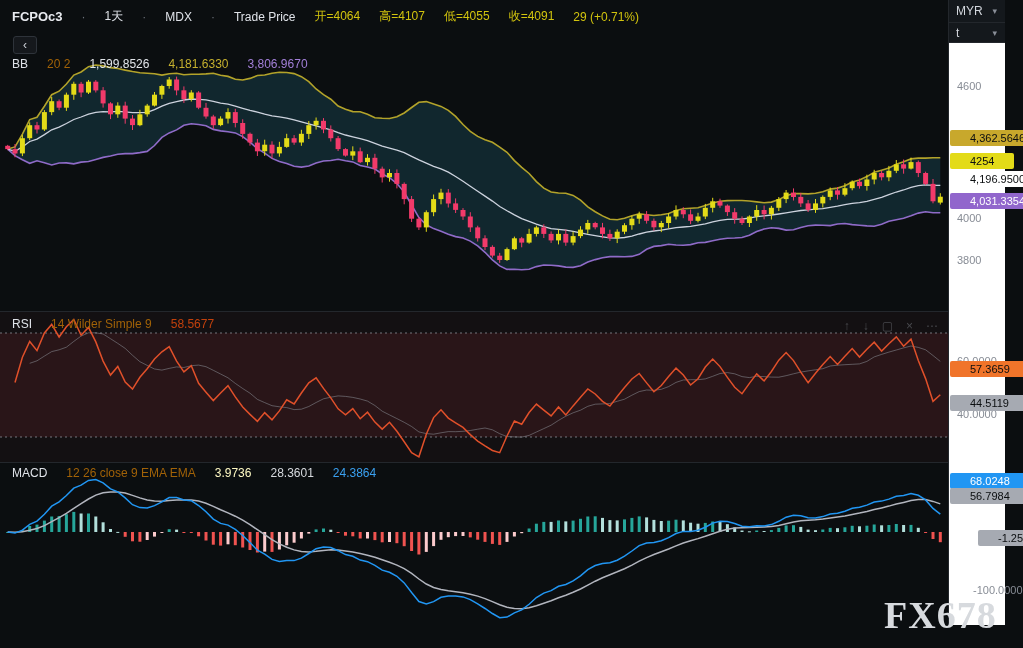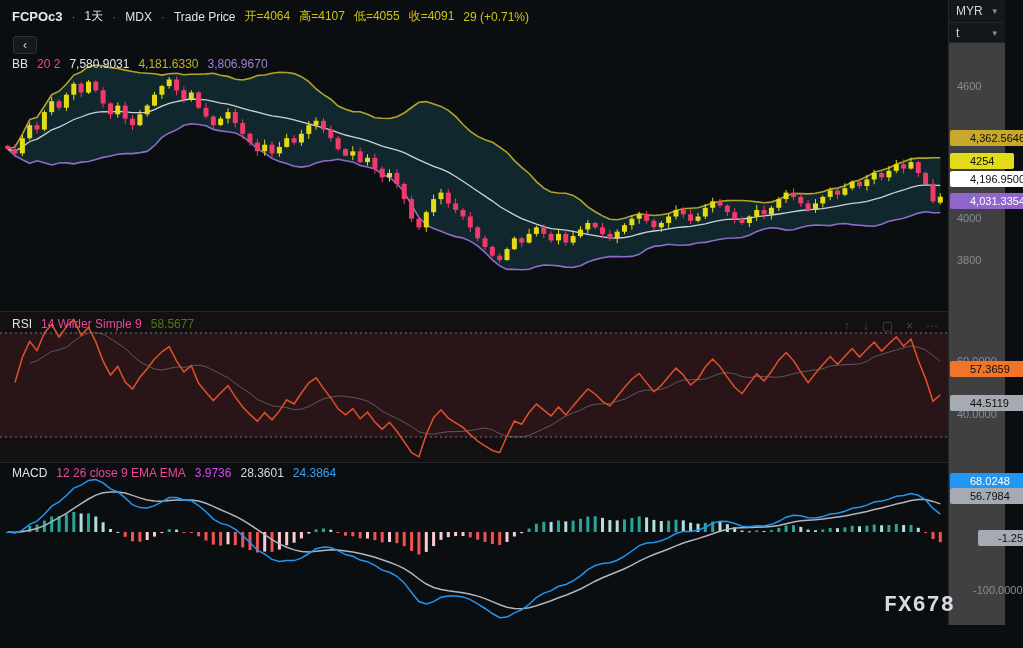--- a/index.html
+++ b/index.html
@@ -1,46 +1,46 @@
 <!DOCTYPE html>
 <html><head>
 <meta charset="utf-8">
 <style>
   *{margin:0;padding:0;box-sizing:border-box}
   html,body{background:#000}
   body{font-family:"Liberation Sans",sans-serif}
   .app{position:relative;width:1023px;height:648px;background:#0b0e10;overflow:hidden;color:#b2b5be}
   .chart-area{position:absolute;left:0;top:0;width:948px;height:625px}
   svg{display:block}
-  .legend{position:absolute;left:12px;display:flex;gap:9px;align-items:center;font-size:12px;white-space:nowrap;z-index:4}
+  .legend{position:absolute;left:12px;display:flex;gap:19px;align-items:center;font-size:12px;white-space:nowrap;z-index:4}
   .sym{color:#e8eaef;font-weight:bold;font-size:13px}
   .wh{color:#dfe2e8}
   .dot{color:#6b7079}
   .ohlc{color:#d2c40e}
-  .pm{color:#ec4899}
+  .pm{color:#a16207}
   .v-basis{color:#e2e5ea}
   .v-upper{color:#c5b02e}
   .v-lower{color:#a27fd8}
-  .v-rsi{color:#4d7c0f}
-  .v-hist{color:#d946ef}
+  .v-rsi{color:#c2410c}
+  .v-hist{color:#fef9c3}
   .v-macd{color:#d6d9de}
   .v-signal{color:#3aa0f0}
   .back-btn{position:absolute;left:13px;top:36px;width:24px;height:18px;background:#15181c;border:1px solid #2e333a;border-radius:3px;color:#cfd3da;font-size:12px;line-height:15px;text-align:center;cursor:pointer;z-index:4}
   .ghost-icons{position:absolute;right:10px;top:319px;display:flex;gap:13px;font-size:12px;color:#9aa0a8;opacity:.38;z-index:4}
-  .right-axis{position:absolute;left:948px;top:0;width:57px;height:625px;background:#404040;border-left:1px solid #23272c;z-index:3}
+  .right-axis{position:absolute;left:948px;top:0;width:57px;height:625px;background:#ffffff;border-left:1px solid #23272c;z-index:3}
   .cur-row{display:flex;align-items:center;justify-content:space-between;padding:0 8px 0 7px;height:23px;font-size:12px;color:#d3d7dd;background:#14181c;border-bottom:1px solid #23272c;cursor:pointer}
   .cur-row.unit{height:20px}
   .caret{color:#8a8f98;font-size:9px}
   .tick{position:absolute;left:8px;font-size:11px;color:#878c95;line-height:14px}
   .axbadge{position:absolute;left:1px;font-size:11px;line-height:16px;padding:0 20px;border-radius:2px;white-space:nowrap}
   .time-axis{position:absolute;left:0;top:625px;width:1023px;height:23px;background:#0b0e10;border-top:1px solid #23272c;z-index:3}
   .tlabel{position:absolute;top:5px;font-size:11px;color:#969aa3}
   .date-badge{position:absolute;left:739px;top:3px;background:#3c414c;color:#e8eaee;font-size:11px;line-height:16px;padding:0 7px;border-radius:2px}
   .fastfwd{position:absolute;left:977px;top:3px;width:17px;height:17px;border-radius:50%;border:1px solid #565b66;background:transparent;color:#9aa0a8;font-size:10px;line-height:14px;text-align:center;padding:0;cursor:pointer}
-  .watermark{position:absolute;left:884px;top:593px;font-family:Liberation Mono, monospace;font-weight:bold;font-size:22px;letter-spacing:1px;color:#d7dade;z-index:6}
+  .watermark{position:absolute;left:884px;top:593px;font-family:Liberation Serif, serif;font-weight:bold;font-size:38px;letter-spacing:1px;color:#d7dade;z-index:6}
 </style>
 </head>
 <body>
 
 <div class="app">
 
   <div class="chart-area">
     <svg id="chart-svg" width="948" height="625">
         <rect x="0" y="311" width="948" height="151" fill="rgba(150,45,55,0.06)"></rect>
         <path d="M7.7 149.1L15.0 146.9L22.4 134.1L29.7 119.6L37.0 117.3L44.4 106.3L51.7 94.7L59.1 91.2L66.4 84.0L73.8 75.1L81.1 72.0L88.5 66.7L95.8 65.0L103.1 65.9L110.5 67.6L117.8 68.5L125.2 70.1L132.5 71.5L139.9 72.7L147.2 73.2L154.5 73.7L161.9 75.1L169.2 73.7L176.6 73.3L183.9 74.8L191.3 74.3L198.6 74.3L206.0 73.9L213.3 73.3L220.6 75.3L228.0 76.4L235.3 79.3L242.7 80.0L250.0 78.4L257.4 75.5L264.7 75.0L272.0 73.2L279.4 72.3L286.7 72.5L294.1 73.6L301.4 76.7L308.8 81.7L316.1 89.0L323.5 94.7L330.8 99.2L338.1 106.1L345.5 109.3L352.8 111.6L360.2 111.8L367.5 114.2L374.9 117.7L382.2 118.2L389.5 118.5L396.9 116.8L404.2 113.0L411.6 107.5L418.9 102.3L426.3 101.6L433.6 103.9L441.0 106.4L448.3 110.3L455.6 116.4L463.0 124.5L470.3 131.3L477.7 136.4L485.0 139.8L492.4 142.3L499.7 147.1L507.0 152.3L514.4 160.6L521.7 167.4L529.1 173.5L536.4 181.6L543.8 188.2L551.1 192.0L558.5 193.0L565.8 193.3L573.1 195.4L580.5 200.1L587.8 206.8L595.2 211.7L602.5 215.9L609.9 219.2L617.2 219.8L624.5 218.3L631.9 215.8L639.2 213.7L646.6 214.8L653.9 215.5L661.3 214.8L668.6 213.5L676.0 210.4L683.3 208.8L690.6 208.2L698.0 207.7L705.3 205.4L712.7 202.9L720.0 201.3L727.4 200.6L734.7 200.5L742.0 200.5L749.4 201.0L756.7 201.9L764.1 202.7L771.4 202.1L778.8 199.6L786.1 195.7L793.5 193.6L800.8 193.6L808.1 193.9L815.5 193.3L822.8 191.8L830.2 189.1L837.5 188.1L844.9 185.8L852.2 182.1L859.5 180.0L866.9 176.6L874.2 172.3L881.6 170.2L888.9 168.0L896.3 164.2L903.6 161.7L911.0 158.9L918.3 158.1L925.6 158.1L933.0 157.7L940.3 157.7L940.3 212.8L933.0 212.8L925.6 211.7L918.3 213.1L911.0 215.8L903.6 218.3L896.3 219.8L888.9 221.3L881.6 224.3L874.2 226.3L866.9 225.9L859.5 225.2L852.2 224.6L844.9 223.5L837.5 224.0L830.2 225.6L822.8 225.3L815.5 225.1L808.1 225.8L800.8 227.5L793.5 229.8L786.1 230.1L778.8 228.4L771.4 227.8L764.1 229.0L756.7 231.5L749.4 235.3L742.0 237.5L734.7 238.0L727.4 238.3L720.0 239.3L712.7 240.8L705.3 242.4L698.0 242.7L690.6 244.6L683.3 245.3L676.0 245.0L668.6 244.3L661.3 245.6L653.9 246.4L646.6 249.3L639.2 254.3L631.9 256.4L624.5 256.7L617.2 256.5L609.9 256.6L602.5 257.8L595.2 259.6L587.8 262.1L580.5 265.7L573.1 267.4L565.8 267.1L558.5 265.9L551.1 265.3L543.8 265.0L536.4 266.6L529.1 269.3L521.7 269.7L514.4 269.2L507.0 269.4L499.7 265.9L492.4 259.8L485.0 252.3L477.7 245.9L470.3 241.1L463.0 238.0L455.6 236.6L448.3 234.2L441.0 231.2L433.6 228.6L426.3 224.8L418.9 217.6L411.6 205.0L404.2 192.1L396.9 183.5L389.5 177.7L382.2 174.0L374.9 169.1L367.5 167.0L360.2 165.5L352.8 161.9L345.5 160.8L338.1 159.2L330.8 160.5L323.5 161.0L316.1 162.9L308.8 166.0L301.4 167.1L294.1 166.3L286.7 163.6L279.4 161.5L272.0 158.4L264.7 153.1L257.4 148.7L250.0 142.1L242.7 136.6L235.3 132.9L228.0 131.7L220.6 130.9L213.3 129.4L206.0 125.7L198.6 124.5L191.3 123.8L183.9 125.3L176.6 129.9L169.2 132.9L161.9 137.4L154.5 145.5L147.2 151.4L139.9 152.6L132.5 153.6L125.2 153.6L117.8 154.3L110.5 156.0L103.1 157.4L95.8 159.5L88.5 161.5L81.1 162.1L73.8 163.9L66.4 162.9L59.1 163.0L51.7 164.9L44.4 162.8L37.0 160.8L29.7 163.3L22.4 159.7L15.0 155.6L7.7 149.1Z" fill="rgba(35,105,125,0.28)"></path>
@@ -457,21 +457,21 @@
       <span class="ohlc">低=4055</span>
       <span class="ohlc">收=4091</span>
       <span class="ohlc">29 (+0.71%)</span>
     </div>
 
     <button class="back-btn"><span>‹</span></button>
 
     <div class="legend" style="top:57px">
       <span class="wh">BB</span>
       <span class="pm">20 2</span>
-      <span class="v-basis">7,580.9031</span>
+      <span class="v-basis">1,599.8526</span>
       <span class="v-upper">4,181.6330</span>
       <span class="v-lower">3,806.9670</span>
     </div>
 
     <div class="legend" style="top:317px">
       <span class="wh">RSI</span>
       <span class="pm">14 Wilder Simple 9</span>
       <span class="v-rsi">58.5677</span>
     </div>
 

